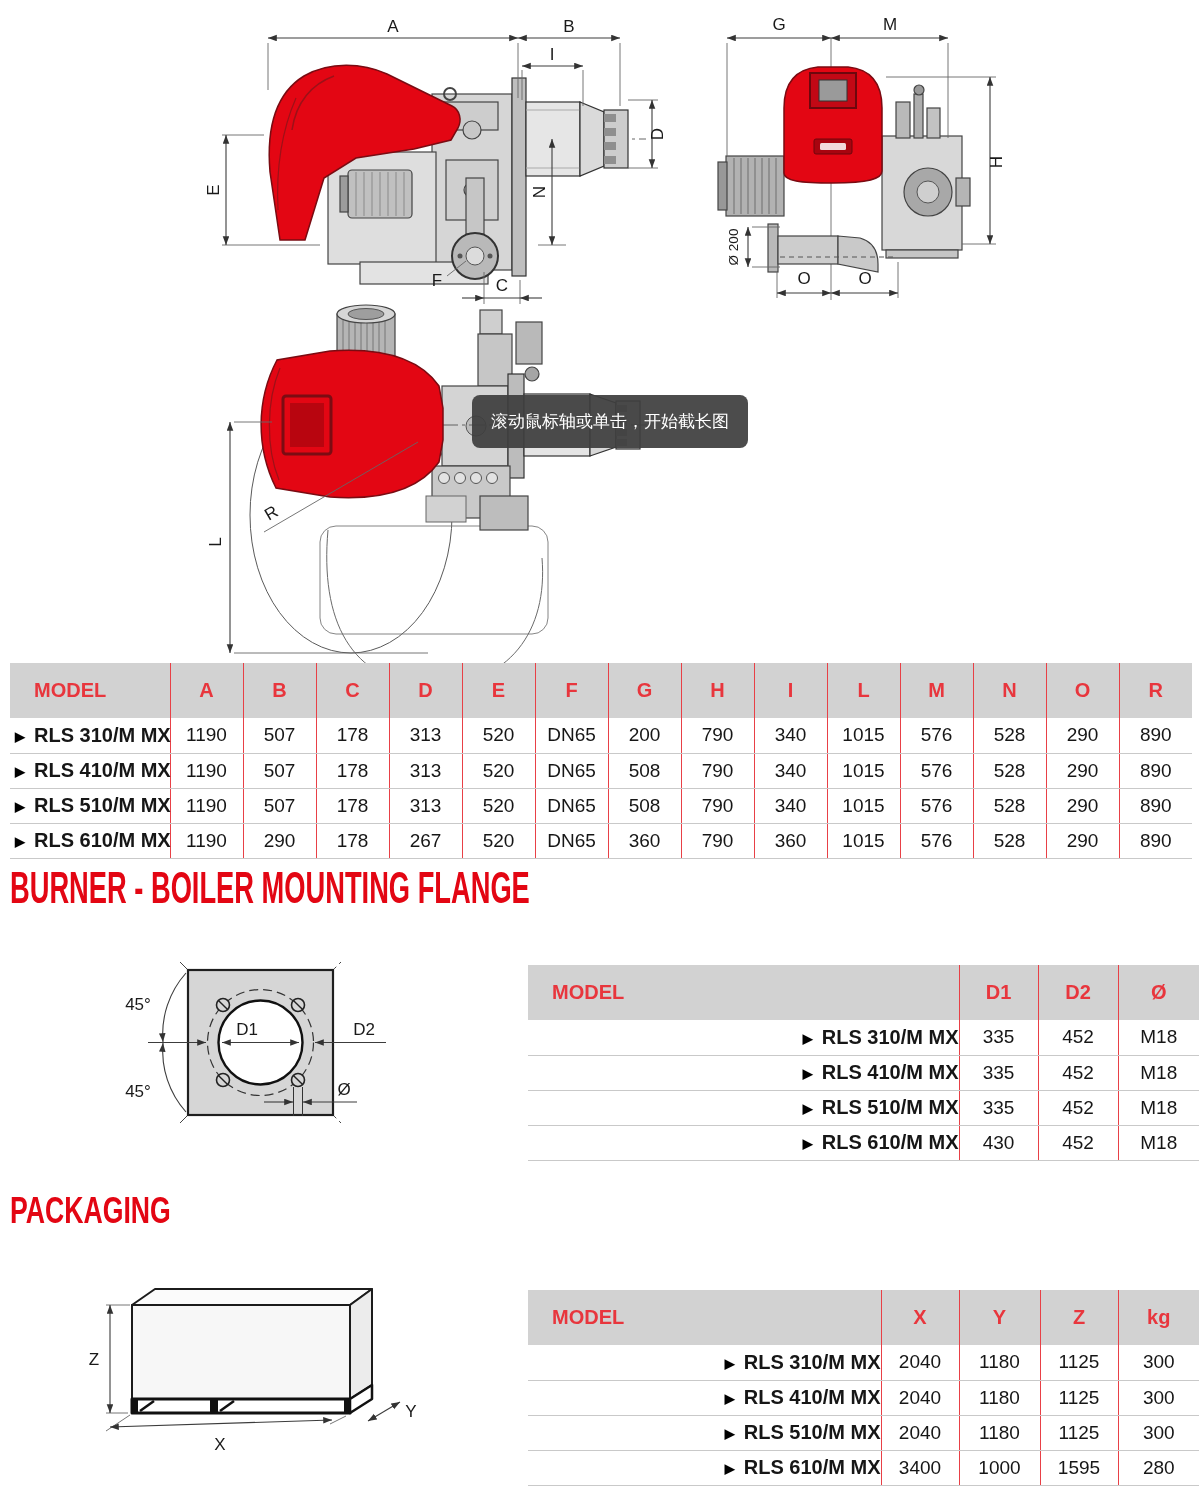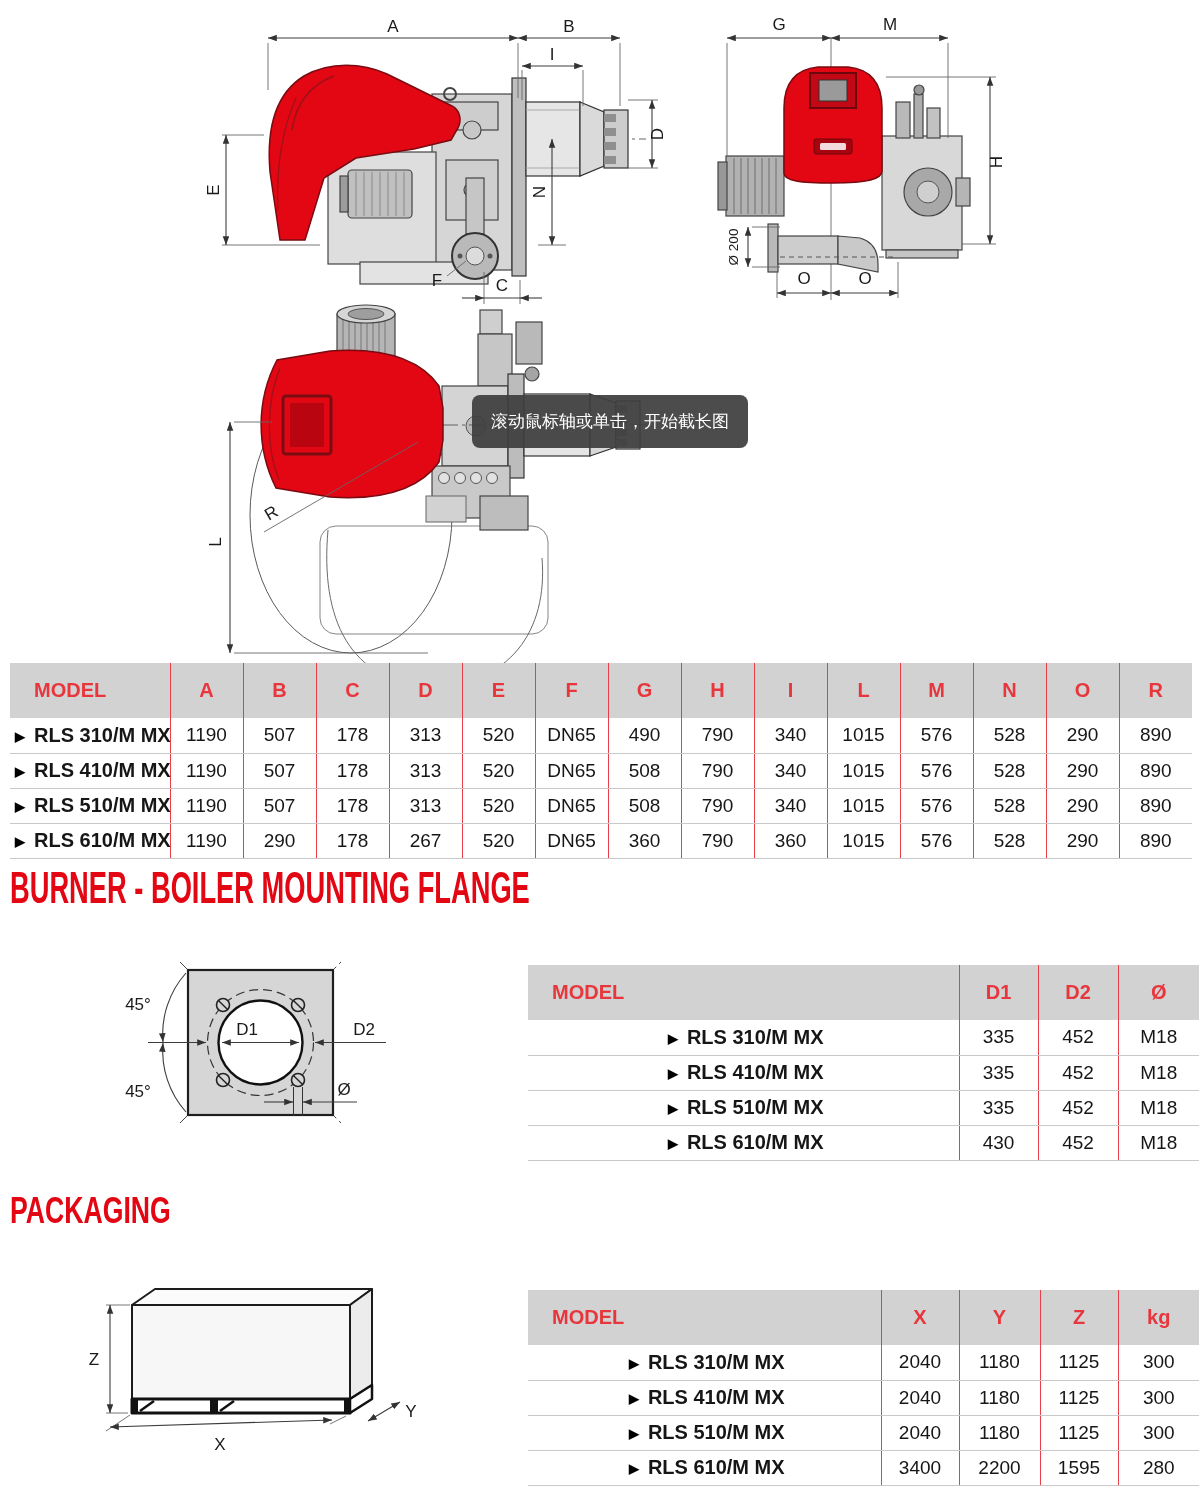--- a/index.html
+++ b/index.html
@@ -28,21 +28,21 @@
 
   
   table.spec{position:absolute;border-collapse:collapse;table-layout:fixed;
       font-family:"Liberation Sans",sans-serif;}
   table.spec th{background:#d2d2d2;color:#e8363d;font-size:20px;font-weight:bold;
       height:37px;text-align:center;padding:16px;box-sizing:border-box;margin-top:6px;}
   table.spec td{height:35px;font-size:19px;color:#161616;text-align:center;padding:0;
       border-bottom:1px solid #c9c9c9;box-sizing:border-box;}
   table.spec th + th, table.spec td + td{border-left:1.5px solid #e84046;}
   table.spec th.model-col{text-align:left;padding-left:24px;}
-  table.spec td.model-col{text-align:center;padding-left:5px;font-weight:bold;font-size:20px;
+  table.spec td.model-col{text-align:right;padding-left:5px;font-weight:bold;font-size:20px;
       white-space:nowrap;}
   table.spec td.model-col .marker{display:inline-block;margin-right:9px;font-size:13px;
       color:#000;transform:translateY(-1px);}
   #dims-table{left:10px;top:663px;width:1182px;}
   #flange-table{left:528px;top:965px;width:671px;}
   #packaging-table{left:528px;top:1290px;width:671px;}
 </style>
 </head>
 <body>
 
@@ -299,21 +299,21 @@
       </thead>
       <tbody>
         <tr>
           <td class="model-col"><span class="marker">▶</span><span>RLS 310/M MX</span></td>
           <td>1190</td>
           <td>507</td>
           <td>178</td>
           <td>313</td>
           <td>520</td>
           <td>DN65</td>
-          <td>490</td>
+          <td>200</td>
           <td>790</td>
           <td>340</td>
           <td>1015</td>
           <td>576</td>
           <td>528</td>
           <td>290</td>
           <td>890</td>
         </tr>
         <tr>
           <td class="model-col"><span class="marker">▶</span><span>RLS 410/M MX</span></td>
@@ -525,20 +525,20 @@
         <tr>
           <td class="model-col"><span class="marker">▶</span><span>RLS 510/M MX</span></td>
           <td>2040</td>
           <td>1180</td>
           <td>1125</td>
           <td>300</td>
         </tr>
         <tr>
           <td class="model-col"><span class="marker">▶</span><span>RLS 610/M MX</span></td>
           <td>3400</td>
-          <td>2200</td>
+          <td>1000</td>
           <td>1595</td>
           <td>280</td>
         </tr>
       </tbody>
     </table>
 
 </div>
 
 </body></html>

